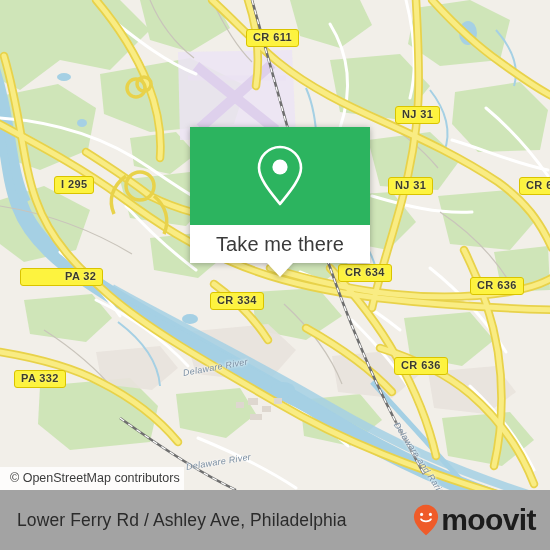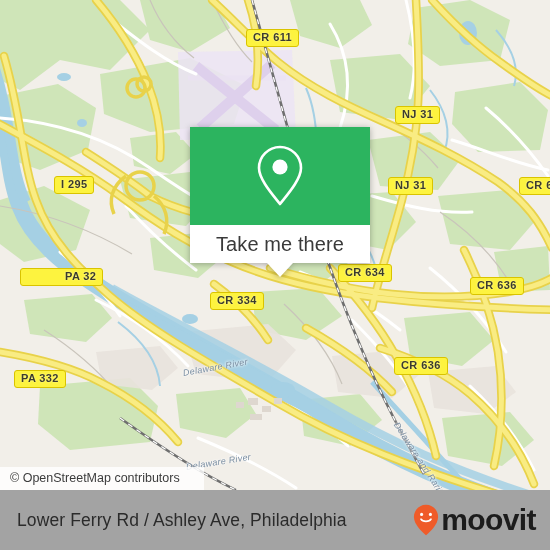--- a/index.html
+++ b/index.html
@@ -109,21 +109,21 @@
 
   
   #attribution {
     position: absolute;
     left: 0;
     bottom: 0;
     background: rgba(255,255,255,0.82);
     color: #3c3c3c;
     font-family: "Liberation Sans", sans-serif;
     font-size: 12.5px;
-    padding: 4px 24px 5px 10px;
+    padding: 4px 4px 5px 10px;
     z-index: 30;
     white-space: nowrap;
   }
 
   
   #footer {
     position: absolute;
     left: 0;
     top: 490px;
     width: 550px;

